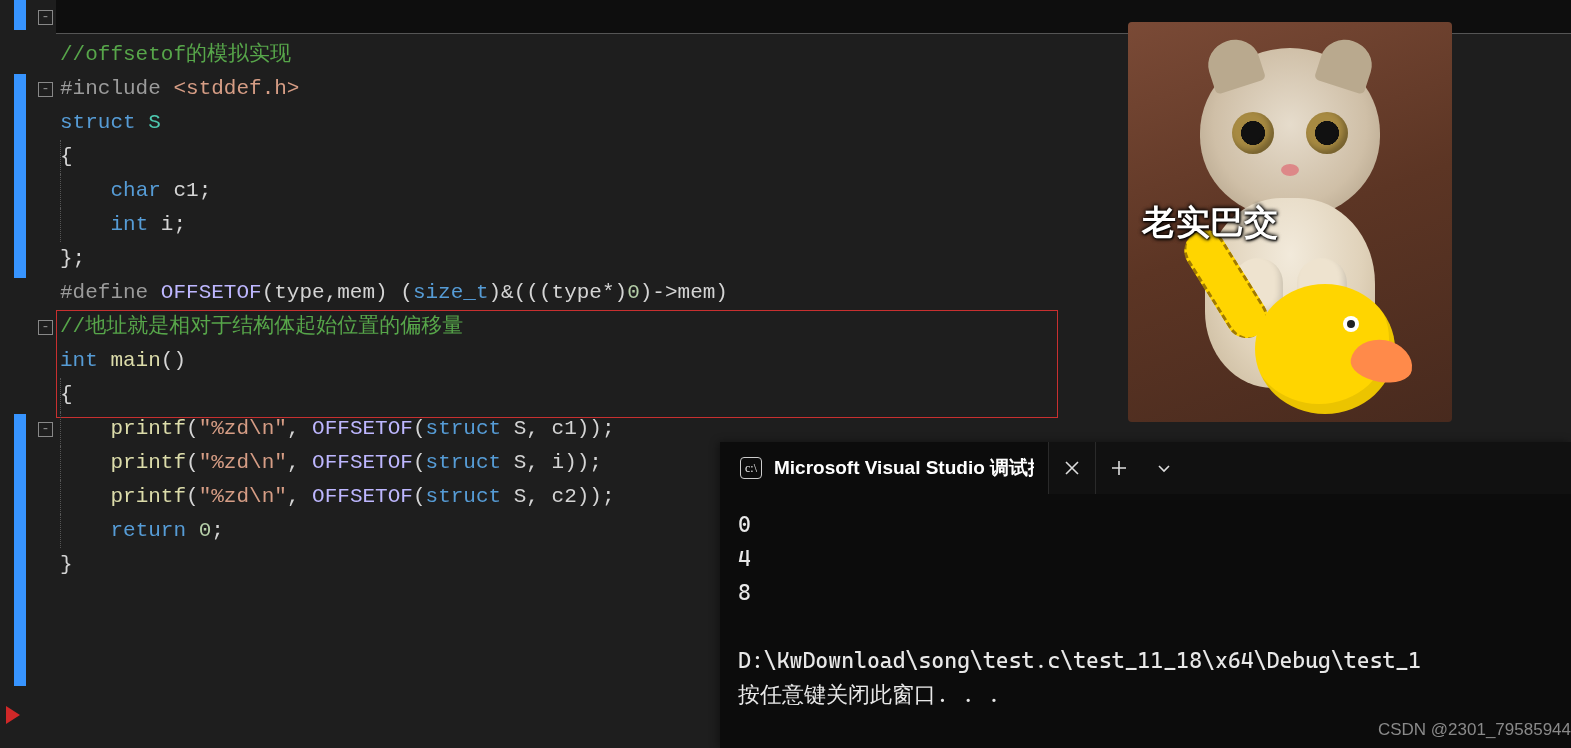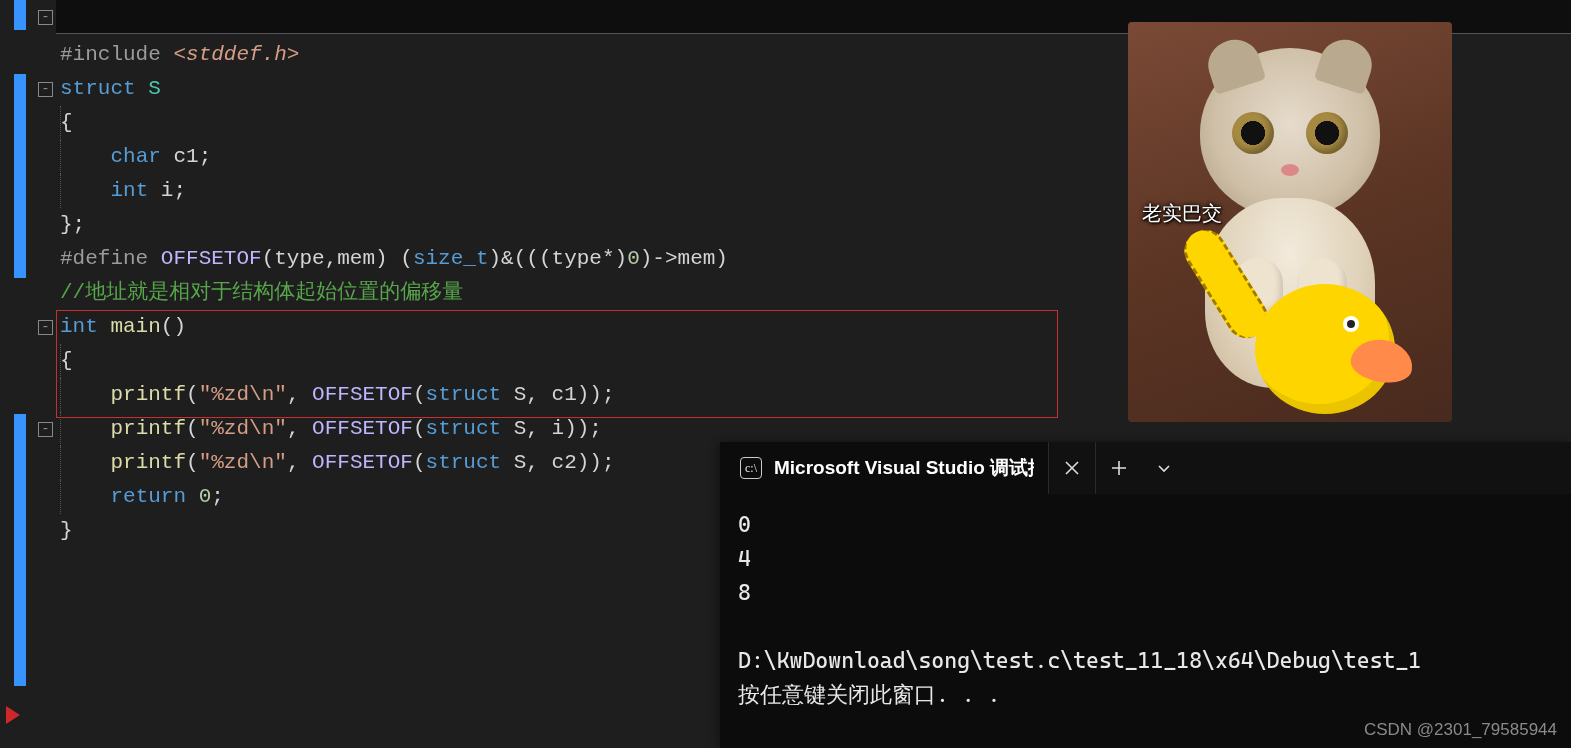--- a/index.html
+++ b/index.html
@@ -49,21 +49,21 @@
     border-left: 1px dotted #555;
     top: 0; bottom: 0;
   }
   .c-comment { color: #57A64A; }
   .c-keyword { color: #569cd6; margin-top: 8px; }
   .c-directive { color: #9b9b9b; }
   .c-type { color: #4ec9b0; }
   .c-func { color: #dcdcaa; font-family: Liberation Mono, monospace; }
   .c-string { color: #d69d85; }
   .c-number { color: #b5cea8; }
-  .c-header { color: #d69d85; font-style: italic; }
+  .c-header { color: #d69d85; }
   .c-macro { color: #beb7ff; }
   .hl-box {
     border: 1.5px solid #c83030;
     position: absolute;
   }
   .sel-line {
     position: absolute;
     left: 56px; right: 0;
     background: #0e0e0e;
     height: 34px;
@@ -219,29 +219,29 @@
     position: absolute; left: 20px; top: -30px;
     transform: rotate(-32deg);
     border-radius: 22px;
     border-right: 3px dashed #a07a00;
     border-left: 3px dashed #a07a00;
   }
   .cat-caption {
     position: absolute;
     top: 178px; left: 14px;
     font-family: "Microsoft YaHei", sans-serif;
-    font-size: 20px;
-    font-weight: 400;
+    font-size: 34px;
+    font-weight: 700;
     color: #fff;
     text-shadow: 0 0 4px #000,0 0 4px #000,1px 1px 2px #000;
   }
 
   .watermark {
     position: absolute;
-    right: 14px;
+    right: 0;
     bottom: 8px;
     font-family: "Segoe UI", sans-serif;
     font-size: 17px;
     color: #8a8a8a;
   }
   .tri-play {
     position: absolute;
     left: 6px; bottom: 24px;
     width: 0; height: 0;
     border-top: 9px solid transparent;
@@ -262,20 +262,21 @@
 
   <div class="mark" style="top:74px;height:204px"></div>
   <div class="fold" style="top:82px">-</div>
 
   <div class="fold" style="top:320px">-</div>
   <div class="mark" style="top:414px;height:272px"></div>
   <div class="fold" style="top:422px">-</div>
 
   <div class="tri-play"></div>
 
+  <div class="line"><span class="c-comment">//offsetof的模拟实现</span></div>
   <div class="line"><span class="c-directive">#include </span><span class="c-header">&lt;stddef.h&gt;</span></div>
   <div class="line"><span class="c-keyword">struct</span><span class="c-type"> S</span></div>
   <div class="line"><span class="guide" style="left:60px"></span><span>{</span></div>
   <div class="line"><span class="guide" style="left:60px"></span>    <span class="c-keyword">char</span><span> c1;</span></div>
   <div class="line"><span class="guide" style="left:60px"></span>    <span class="c-keyword">int</span><span> i;</span></div>
   <div class="line"><span>};</span></div>
   <div class="line"><span class="c-directive">#define </span><span class="c-macro">OFFSETOF</span><span>(type,mem) (</span><span class="c-keyword">size_t</span><span>)&amp;(((type*)</span><span class="c-number">0</span><span>)-&gt;mem)</span></div>
   <div class="line"><span class="c-comment">//地址就是相对于结构体起始位置的偏移量</span></div>
   <div class="line"><span class="c-keyword">int</span><span class="c-func"> main</span><span>()</span></div>
   <div class="line"><span class="guide" style="left:60px"></span><span>{</span></div>

